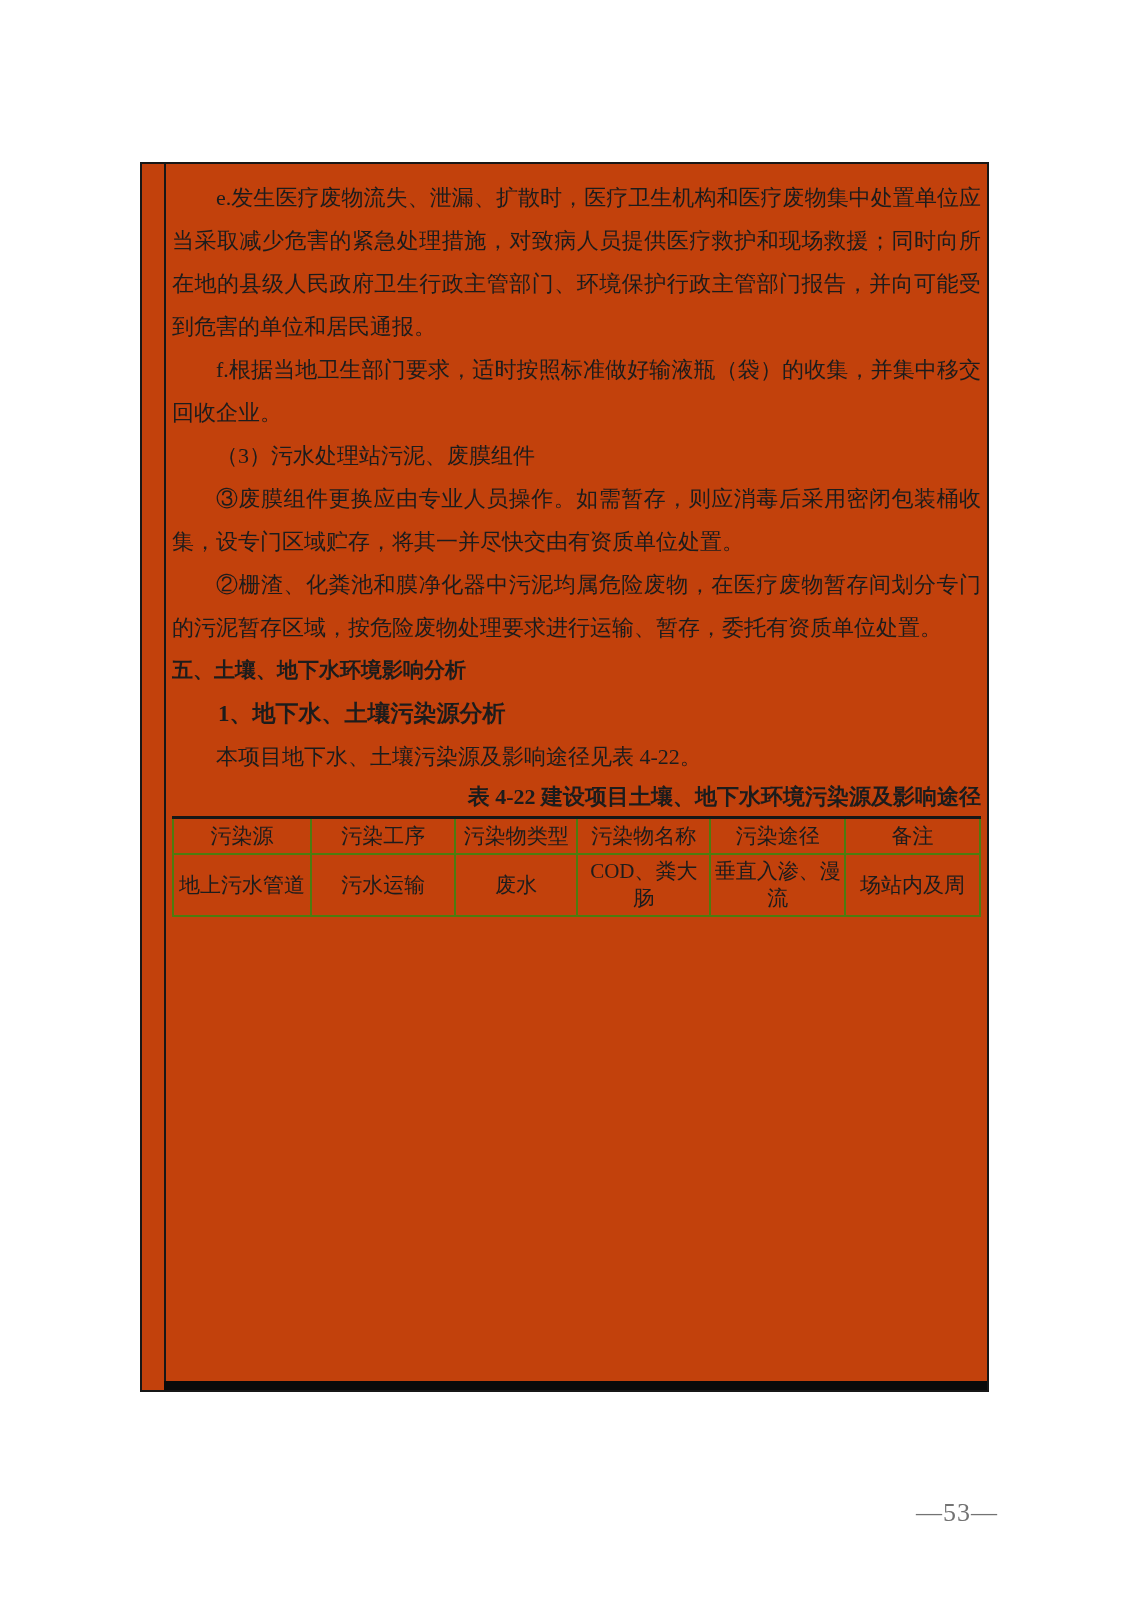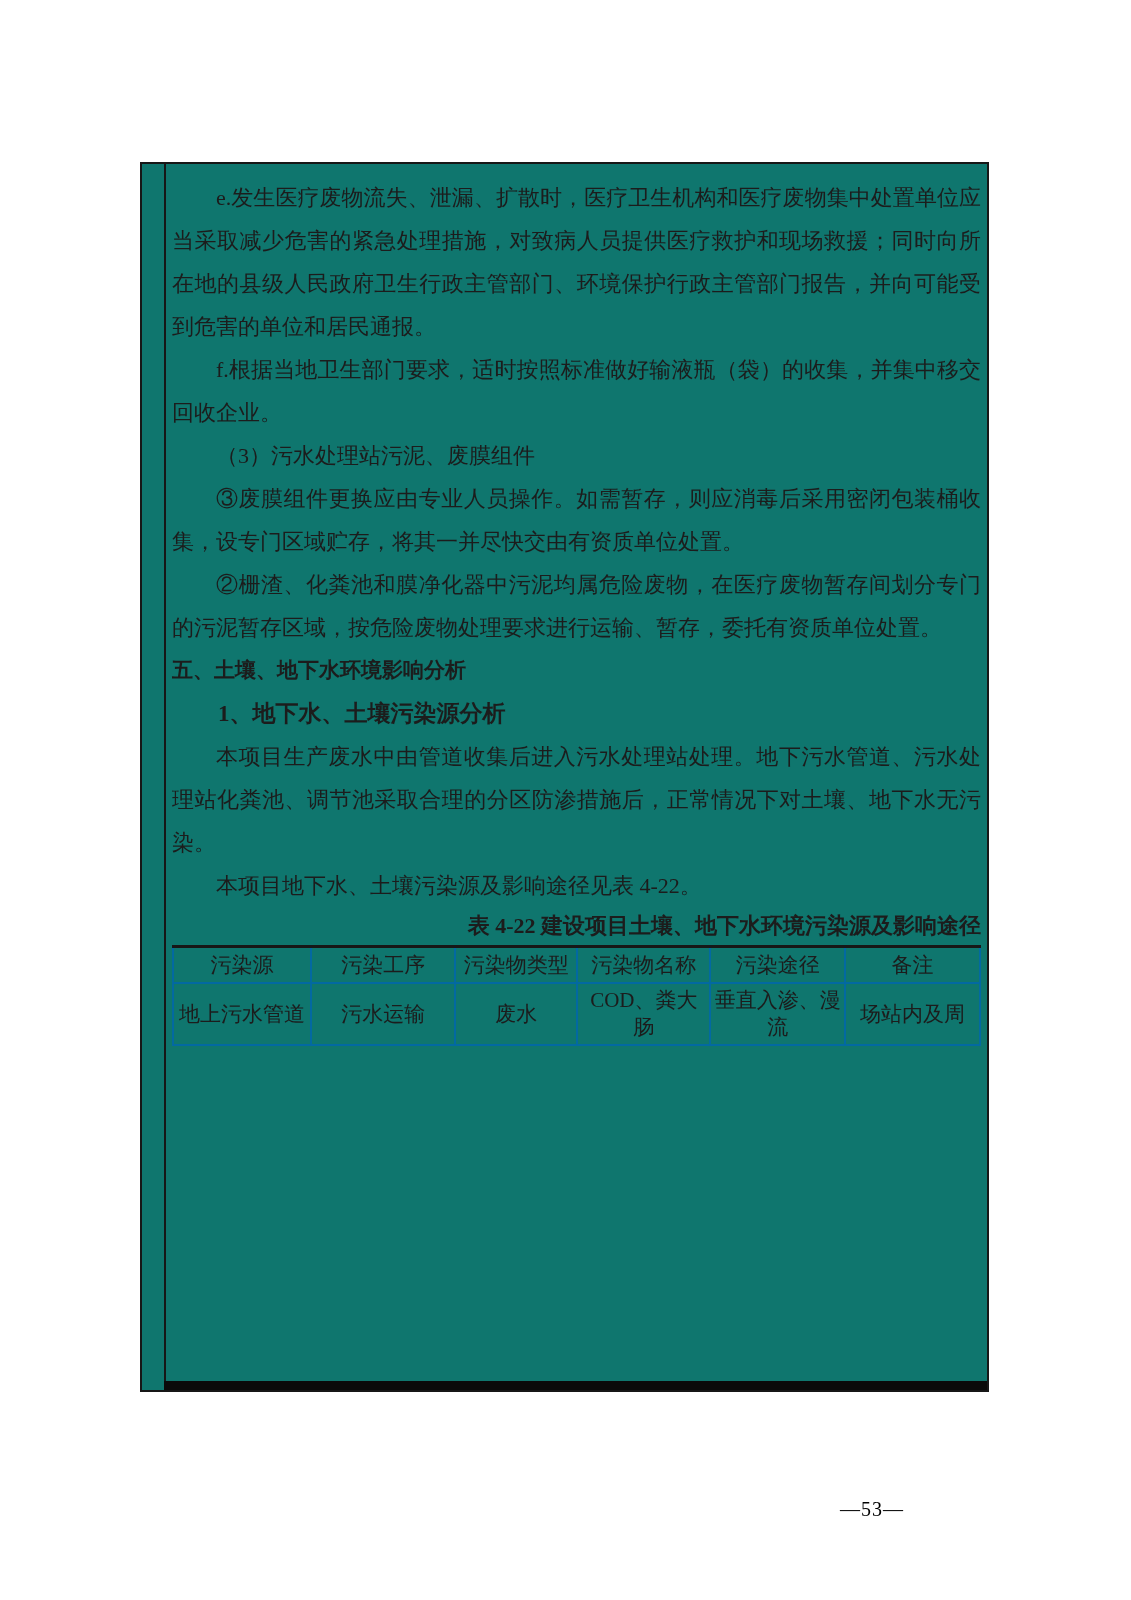--- a/index.html
+++ b/index.html
@@ -16,21 +16,21 @@
   }
   .page-box {
     position: absolute;
     left: 140px;
     top: 162px;
     width: 849px;
     height: 1230px;
     border: 2px solid #171717;
     box-sizing: border-box;
     overflow: hidden;
-    background: #0f766e;
+    background: #c2410c;
   }
   .gutter-col {
     position: absolute;
     left: 0;
     top: 0;
     bottom: 0;
     width: 22px;
     border-right: 2px solid #171717;
   }
   .content {
@@ -58,21 +58,21 @@
     font-size: 22px;
     line-height: 38px;
   }
   table.pollution {
     width: 100%;
     border-collapse: collapse;
     table-layout: fixed;
   }
   table.pollution th,
   table.pollution td {
-    border: 2px solid #0369a1;
+    border: 2px solid #4d7c0f;
     font-size: 21px;
     font-weight: normal;
     text-align: center;
     vertical-align: middle;
     padding: 2px 3px;
     line-height: 27px;
     overflow: hidden;
   }
   table.pollution { border-top: 3px solid #171717; }
   table.pollution thead th { height: 30px; }
@@ -80,41 +80,40 @@
   .cut-bar {
     position: absolute;
     left: 22px;
     right: 0;
     bottom: 0;
     height: 9px;
     background: #0a0a0a;
   }
   .page-number {
     position: absolute;
-    left: 840px;
+    left: 916px;
     top: 1498px;
-    font-size: 20px;
+    font-size: 26px;
     letter-spacing: 1px;
-    color: #000000;
+    color: #737373;
   }
 </style>
 </head>
 <body>
 
 <div class="page-box">
   <div class="gutter-col"></div>
   <div class="content">
     <p class="body-par">e.发生医疗废物流失、泄漏、扩散时，医疗卫生机构和医疗废物集中处置单位应当采取减少危害的紧急处理措施，对致病人员提供医疗救护和现场救援；同时向所在地的县级人民政府卫生行政主管部门、环境保护行政主管部门报告，并向可能受到危害的单位和居民通报。</p>
     <p class="body-par">f.根据当地卫生部门要求，适时按照标准做好输液瓶（袋）的收集，并集中移交回收企业。</p>
     <p class="body-par">（3）污水处理站污泥、废膜组件</p>
     <p class="body-par">③废膜组件更换应由专业人员操作。如需暂存，则应消毒后采用密闭包装桶收集，设专门区域贮存，将其一并尽快交由有资质单位处置。</p>
     <p class="body-par">②栅渣、化粪池和膜净化器中污泥均属危险废物，在医疗废物暂存间划分专门的污泥暂存区域，按危险废物处理要求进行运输、暂存，委托有资质单位处置。</p>
     <p class="h1-par">五、土壤、地下水环境影响分析</p>
     <p class="h2-par">1、地下水、土壤污染源分析</p>
-    <p class="body-par">本项目生产废水中由管道收集后进入污水处理站处理。地下污水管道、污水处理站化粪池、调节池采取合理的分区防渗措施后，正常情况下对土壤、地下水无污染。</p>
     <p class="body-par">本项目地下水、土壤污染源及影响途径见表 4-22。</p>
     <p class="table-caption">表 4-22 建设项目土壤、地下水环境污染源及影响途径</p>
 
     <table class="pollution">
       <colgroup>
         <col style="width:17.1%">
         <col style="width:17.9%">
         <col style="width:15.1%">
         <col style="width:16.5%">
         <col style="width:16.7%">

